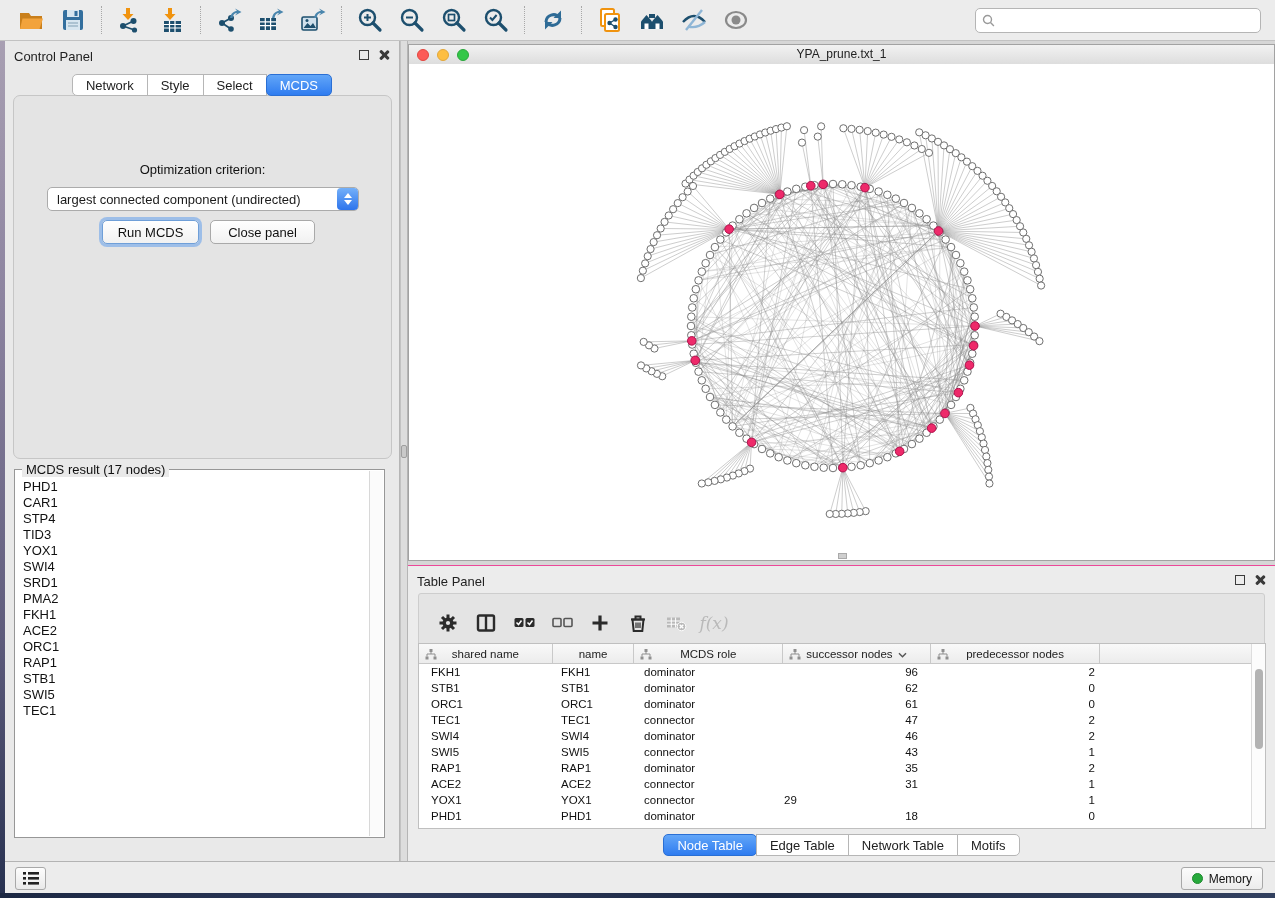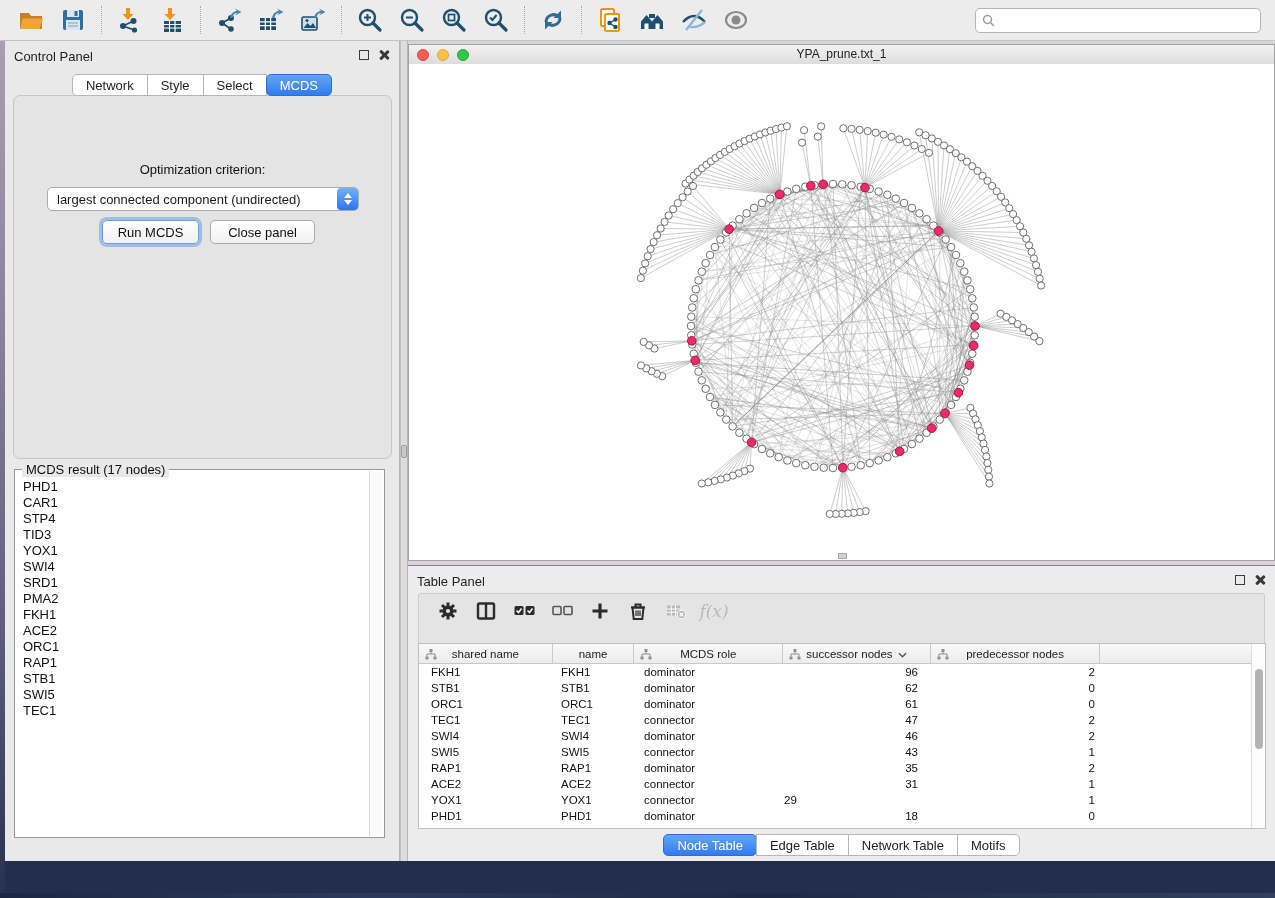--- a/index.html
+++ b/index.html
@@ -71,21 +71,21 @@
   #light-close { left:8px;  background:#fc5b57; border:1px solid #e2463f; }
   #light-min   { left:28px; background:#fdbe41; border:1px solid #e2a73a; }
   #light-max   { left:48px; background:#33c748; border:1px solid #2aa73c; }
   #net-title { position:absolute; left:0; right:0; top:2px; text-align:center; font-size:12px; color:#222; }
   #net-canvas { position:absolute; left:0; top:19px; right:0; bottom:0; background:#fff; }
   #h-handle { position:absolute; left:429px; bottom:1px; width:9px; height:6px; background:#cfcfcf; border:1px solid #aaa; }
 
   
   #table-panel { left:408px; top:565px; width:867px; height:296px; background:#ececec; border-top:1px solid #ec4899; }
   #tp-toolbar { position:absolute; left:10px; top:27px; width:847px; height:60px; background:#e4e4e4;
-    border:1px solid #cdcdcd; border-radius:3px; display:flex; align-items:flex-start; padding-left:10px; }
+    border:1px solid #cdcdcd; border-radius:3px; display:flex; align-items:center; padding-left:10px; }
   .tp-icon { width:38px; height:34px; display:flex; align-items:center; justify-content:center; }
   .fx-label { font-family:"DejaVu Serif", serif; font-style:italic; font-size:17px; color:#b9b9b9; }
 
   #data-table { position:absolute; left:10px; top:77px; width:848px; height:186px; background:#fff; border:1px solid #bfbfbf; }
   #tbl-header { position:absolute; left:0; top:0; right:14px; height:20px; display:flex;
     background:linear-gradient(#f9f9f9,#ececec); border-bottom:1px solid #c8c8c8; }
   .th { position:relative; border-right:1px solid #c9c9c9; display:flex; align-items:center; justify-content:center;
     font-size:11.5px; color:#222; gap:5px; }
   .tree-ic { position:absolute; left:6px; top:5px; }
   #tbl-body { position:absolute; left:0; top:20px; right:14px; bottom:0; overflow:hidden; }
@@ -1180,14 +1180,32 @@
         </div>
     </div>
     <div id="tp-tabs">
         <div class="tab-btn active">Node Table</div>
         <div class="tab-btn">Edge Table</div>
         <div class="tab-btn">Network Table</div>
         <div class="tab-btn">Motifs</div>
       </div>
   </div>
 
+  <div class="abs" id="status-bar">
+    <div id="panel-list-btn">
+      <svg width="16" height="13" viewBox="0 0 16 13">
+        <g fill="#222">
+            <rect x="0" y="0" width="3" height="2.6"></rect>
+            <rect x="5" y="0" width="11" height="2.6"></rect>
+            <rect x="0" y="5" width="3" height="2.6"></rect>
+            <rect x="5" y="5" width="11" height="2.6"></rect>
+            <rect x="0" y="10" width="3" height="2.6"></rect>
+            <rect x="5" y="10" width="11" height="2.6"></rect>
+          </g>
+      </svg>
+    </div>
+    <div id="memory-btn">
+      <span id="memory-dot"></span>
+      <span>Memory</span>
+    </div>
+  </div>
 
 </div>
 
 </body></html>

